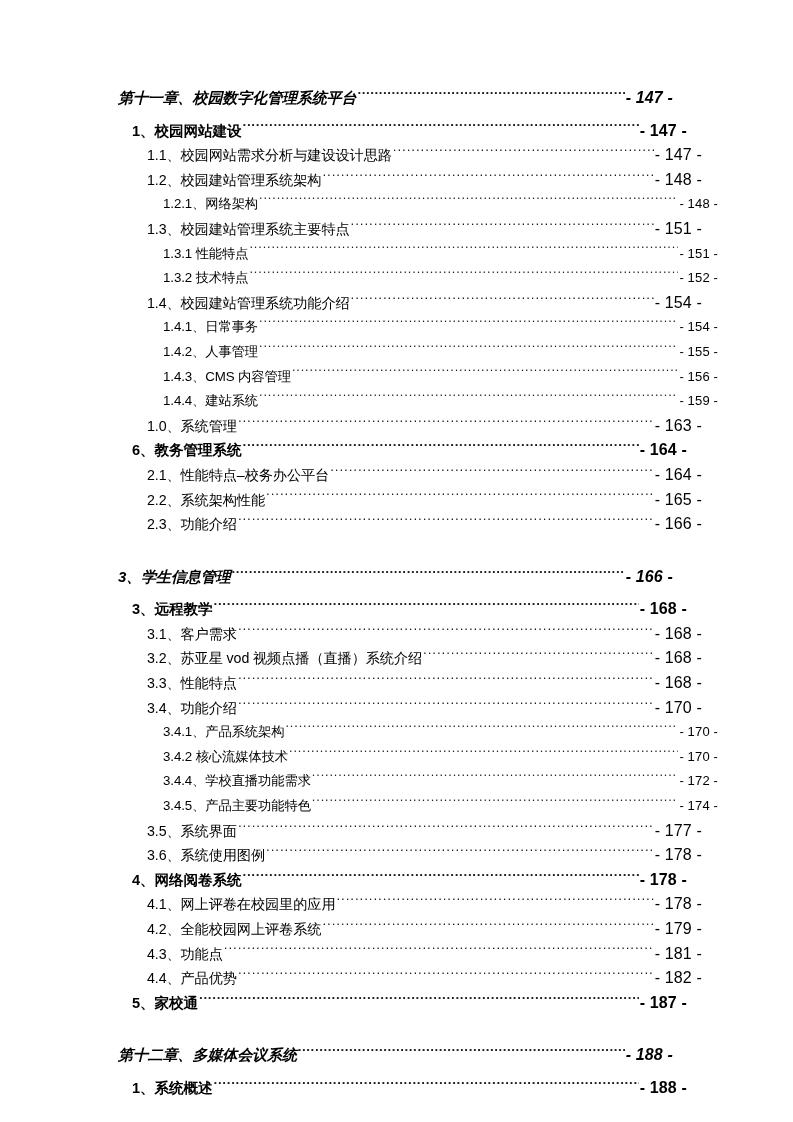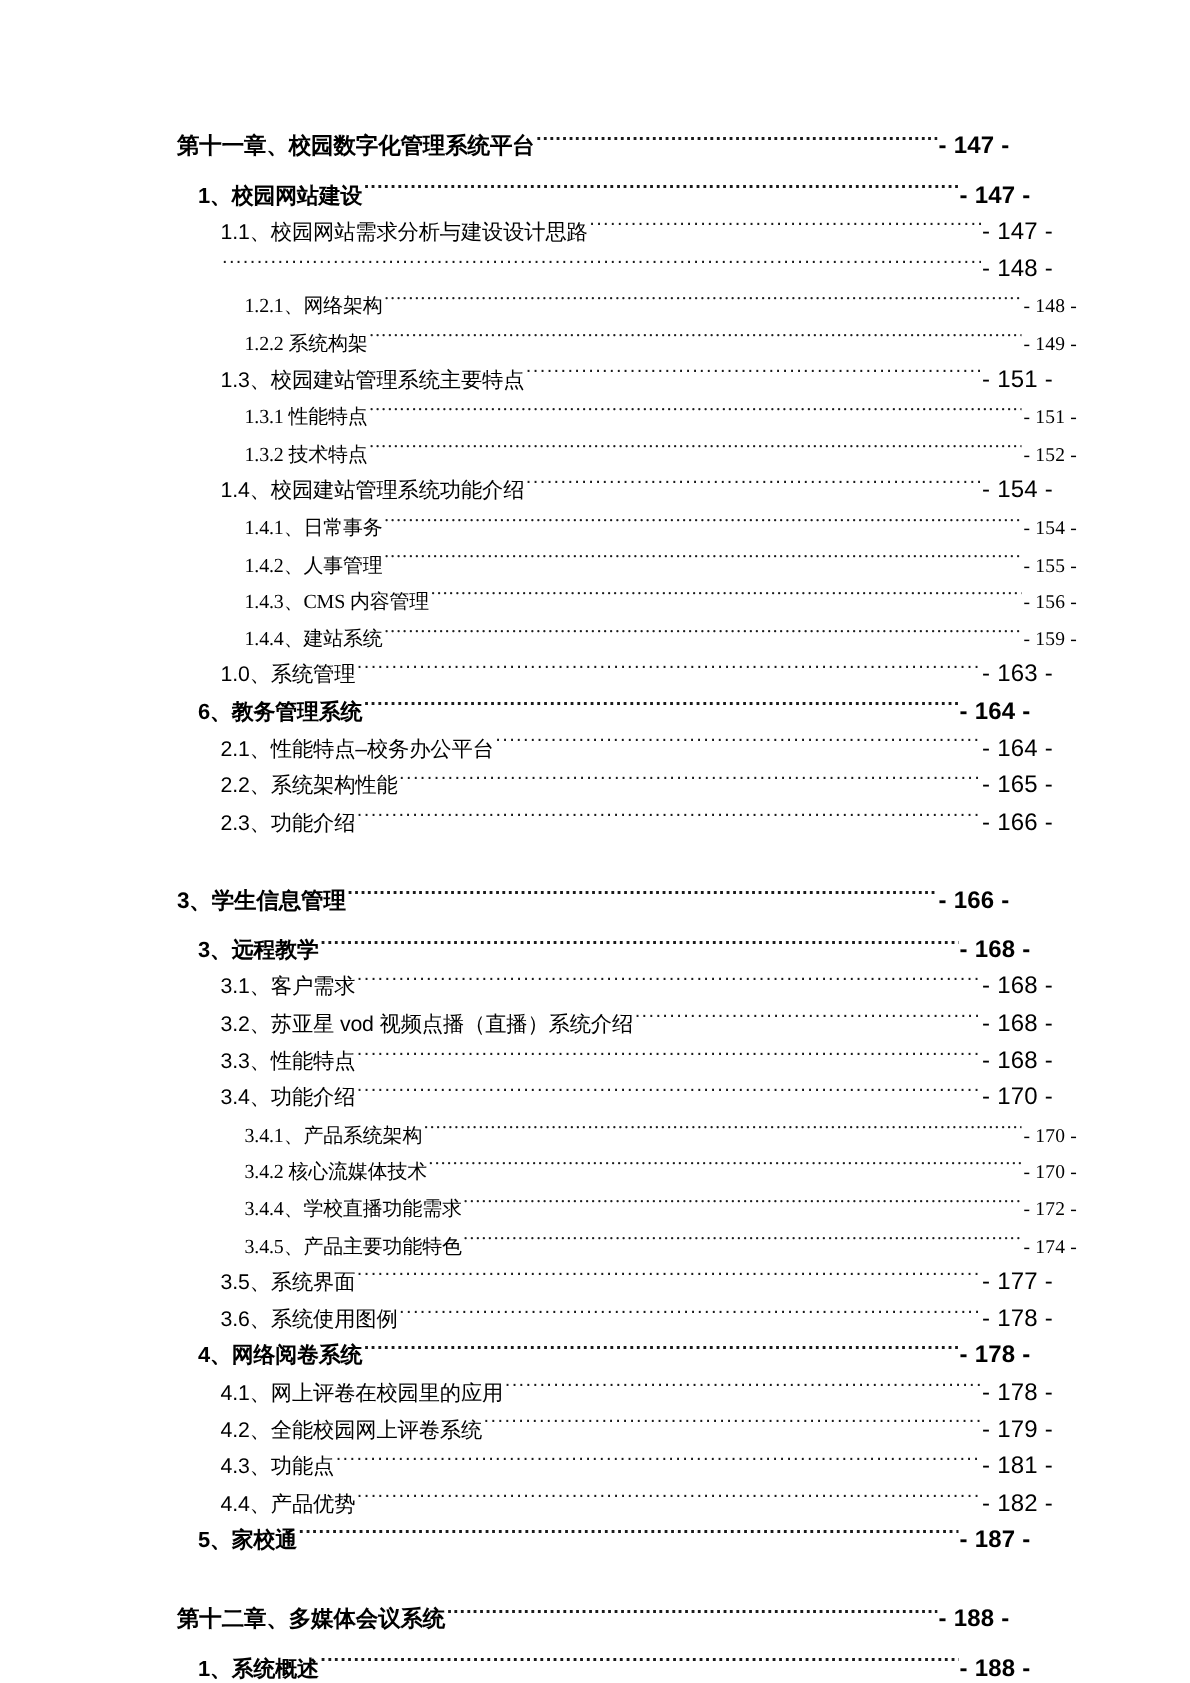--- a/index.html
+++ b/index.html
@@ -72,38 +72,38 @@
   }
 
   
   .lvl-1 { padding-left: 0px; }
   .lvl-2 { padding-left: 14px; }
   .lvl-3 { padding-left: 29px; }
   .lvl-4 { padding-left: 45px; }
 
   
   .w-bold .toc-title,
-  .w-bold .toc-page { font-weight: bold; }
+  .w-bold .toc-page { font-weight: bold; font-style: italic; }
   .w-bold .toc-leader::after { font-weight: bold; letter-spacing: 0.55px; }
 
   .w-semi .toc-title,
   .w-semi .toc-page { font-weight: bold; }
   .w-semi .toc-leader::after { font-weight: bold; letter-spacing: 0.7px; }
 
   .w-normal .toc-title { font-weight: normal; }
   .w-normal .toc-page  { font-weight: normal; }
 
   
   .gap-top { margin-top: 28px; }
   .gap-bottom { margin-bottom: 8px; }
 
   .size-chapter { font-size: 15px; }
   .size-sec     { font-size: 14.6px; }
   .size-sub     { font-size: 14.2px; }
-  .size-subsub  { font-size: 13.3px; font-family: Liberation Serif, serif; }
+  .size-subsub  { font-size: 13.3px; }
   .size-subsub .toc-leader::after { font-size: 12.6px; }
   .size-subsub .toc-page { font-size: 13px; }
 </style>
 </head>
 <body>
 
 <div id="page">
   <div id="toc">
       <div class="toc-entry lvl-1 w-bold size-chapter gap-bottom">
         <span class="toc-title">第十一章、校园数字化管理系统平台</span>
@@ -114,32 +114,28 @@
         <span class="toc-title">1、校园网站建设</span>
         <span class="toc-leader"></span>
         <span class="toc-page">- 147 -</span>
       </div>
       <div class="toc-entry lvl-3 w-normal size-sub">
         <span class="toc-title">1.1、校园网站需求分析与建设设计思路</span>
         <span class="toc-leader"></span>
         <span class="toc-page">- 147 -</span>
       </div>
       <div class="toc-entry lvl-3 w-normal size-sub">
+        <span class="toc-title">1.2、校园建站管理系统架构</span>
         <span class="toc-leader"></span>
         <span class="toc-page">- 148 -</span>
       </div>
       <div class="toc-entry lvl-4 w-normal size-subsub">
         <span class="toc-title">1.2.1、网络架构</span>
         <span class="toc-leader"></span>
         <span class="toc-page">- 148 -</span>
-      </div>
-      <div class="toc-entry lvl-4 w-normal size-subsub">
-        <span class="toc-title">1.2.2 系统构架</span>
-        <span class="toc-leader"></span>
-        <span class="toc-page">- 149 -</span>
       </div>
       <div class="toc-entry lvl-3 w-normal size-sub">
         <span class="toc-title">1.3、校园建站管理系统主要特点</span>
         <span class="toc-leader"></span>
         <span class="toc-page">- 151 -</span>
       </div>
       <div class="toc-entry lvl-4 w-normal size-subsub">
         <span class="toc-title">1.3.1 性能特点</span>
         <span class="toc-leader"></span>
         <span class="toc-page">- 151 -</span>

